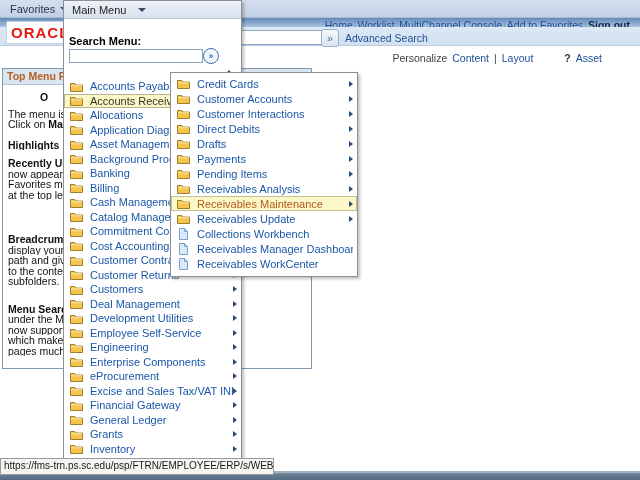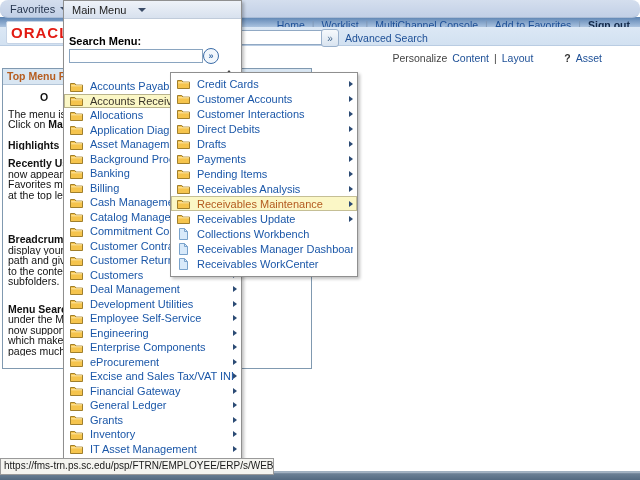--- a/index.html
+++ b/index.html
@@ -1,30 +1,30 @@
 <!DOCTYPE html>
 <html><head>
 <meta charset="utf-8">
 <style>
   html,body{margin:0;padding:0;background:#e8e8e8;}
   .screen{position:relative;width:640px;height:480px;overflow:hidden;background:#fff;
     font-family:"Liberation Sans","DejaVu Sans",sans-serif;font-size:11px;color:#000;}
 
   
   .topbar{position:absolute;left:0;top:0;width:640px;height:17px;
-    background:linear-gradient(#d4deee,#c2d0e6);border-bottom:1px solid #a9bcd6;z-index:2;border-radius:8px;}
+    background:linear-gradient(#d4deee,#c2d0e6);border-bottom:1px solid #a9bcd6;z-index:2;}
   .topbar-btn{position:absolute;top:0;height:17px;display:flex;align-items:center;gap:5px;
     padding:0 8px;color:#26364f;cursor:pointer;}
   .caret-down{width:0;height:0;border-left:4px solid transparent;border-right:4px solid transparent;
     border-top:4px solid #3a4b66;}
 
   
   .banner{position:absolute;left:0;top:17px;width:640px;height:28px;z-index:2;
     background:linear-gradient(#5c83b2 0%,#9db8d8 30%,#d8e5f3 55%,#dde9f6 100%);}
-  .nav-links{position:absolute;right:10px;top:2px;height:12px;display:flex;align-items:center;gap:7px;
+  .nav-links{position:absolute;right:10px;top:2px;height:12px;display:flex;align-items:center;gap:1px;
     color:#1d4f96;font-size:10.5px;white-space:nowrap;}
   .nav-sep{color:#7f97b5;}
   .nav-link{color:#1d4f96;cursor:pointer;}
   .nav-link.signout{color:#12294a;font-weight:bold;}
   .banner-sub{position:absolute;left:0;top:10px;width:640px;height:18px;
     background:linear-gradient(#dce8f5,#d2e1f1);border-bottom:1px solid #b9cce2;}
   .hdr-search-input{position:absolute;left:178px;top:13px;width:140px;height:13px;
     border:1px solid #91a9c4;background:#fff;font-size:10px;padding:0 2px;}
   .hdr-go-btn{position:absolute;left:321px;top:12px;width:16px;height:16px;border:1px solid #9ab1cc;
     border-radius:3px;background:linear-gradient(#f6f9fc,#d9e4f0);color:#44688f;font-size:10px;
@@ -254,20 +254,28 @@
             <path d="M1.2 4.8 h10.8" stroke="#ffe9a8" stroke-width="1"></path>
           </svg>
           <span class="lbl">Commitment Control</span>
           <span class="arrow-right"></span>
         </div>
         <div class="menu-row">
           <svg width="13" height="11" class="icon">
             <path d="M0.5 2.5 h4.3 l1.2 1.6 h6.5 v6.4 h-12 z" fill="#f5c44d" stroke="#a07f2c" stroke-width="1"></path>
             <path d="M1.2 4.8 h10.8" stroke="#ffe9a8" stroke-width="1"></path>
           </svg>
+          <span class="lbl">Cost Accounting</span>
+          <span class="arrow-right"></span>
+        </div>
+        <div class="menu-row">
+          <svg width="13" height="11" class="icon">
+            <path d="M0.5 2.5 h4.3 l1.2 1.6 h6.5 v6.4 h-12 z" fill="#f5c44d" stroke="#a07f2c" stroke-width="1"></path>
+            <path d="M1.2 4.8 h10.8" stroke="#ffe9a8" stroke-width="1"></path>
+          </svg>
           <span class="lbl">Customer Contracts</span>
           <span class="arrow-right"></span>
         </div>
         <div class="menu-row">
           <svg width="13" height="11" class="icon">
             <path d="M0.5 2.5 h4.3 l1.2 1.6 h6.5 v6.4 h-12 z" fill="#f5c44d" stroke="#a07f2c" stroke-width="1"></path>
             <path d="M1.2 4.8 h10.8" stroke="#ffe9a8" stroke-width="1"></path>
           </svg>
           <span class="lbl">Customer Returns</span>
           <span class="arrow-right"></span>

